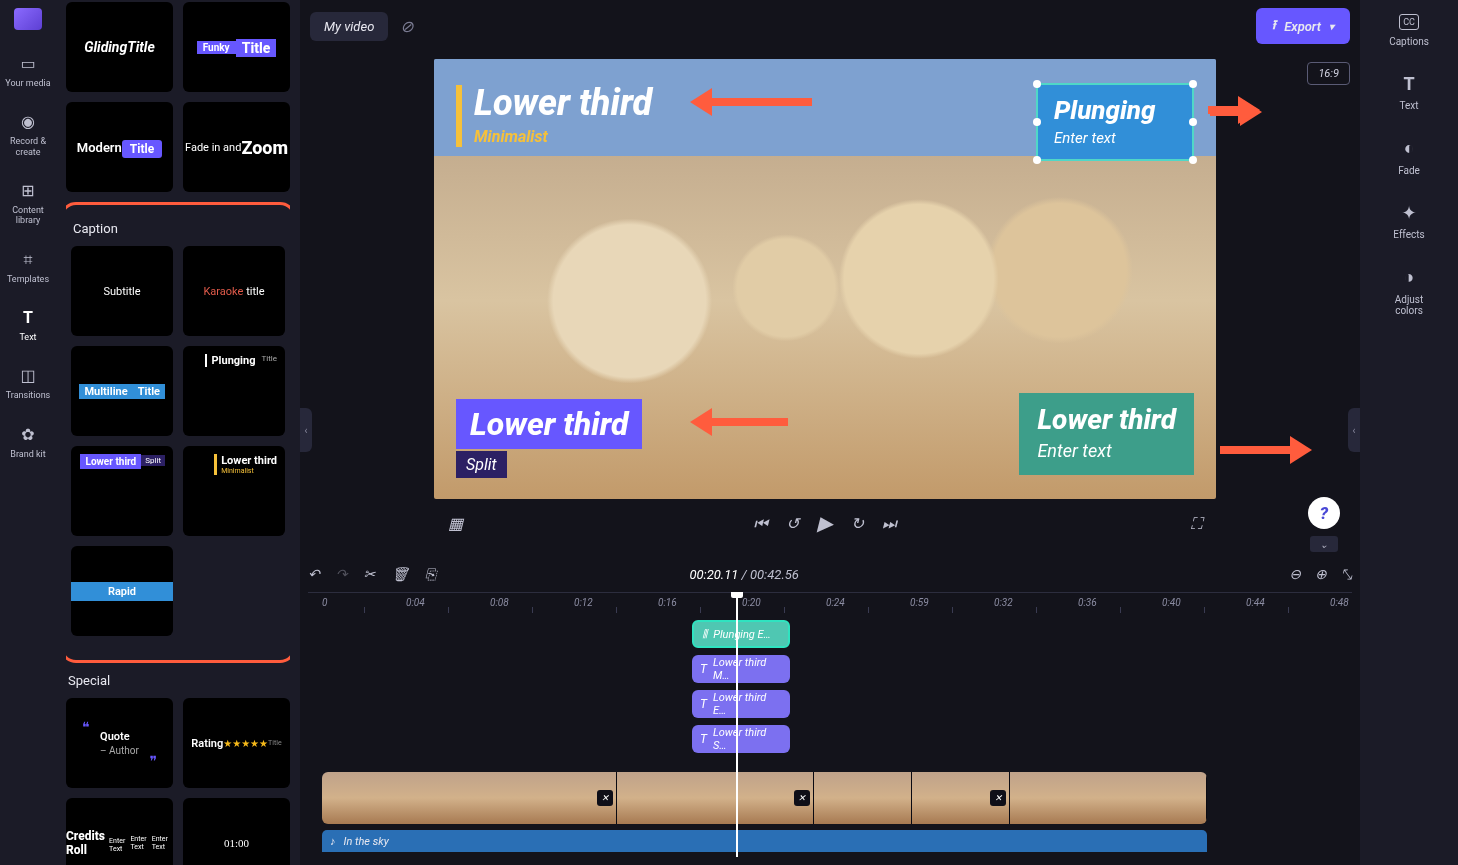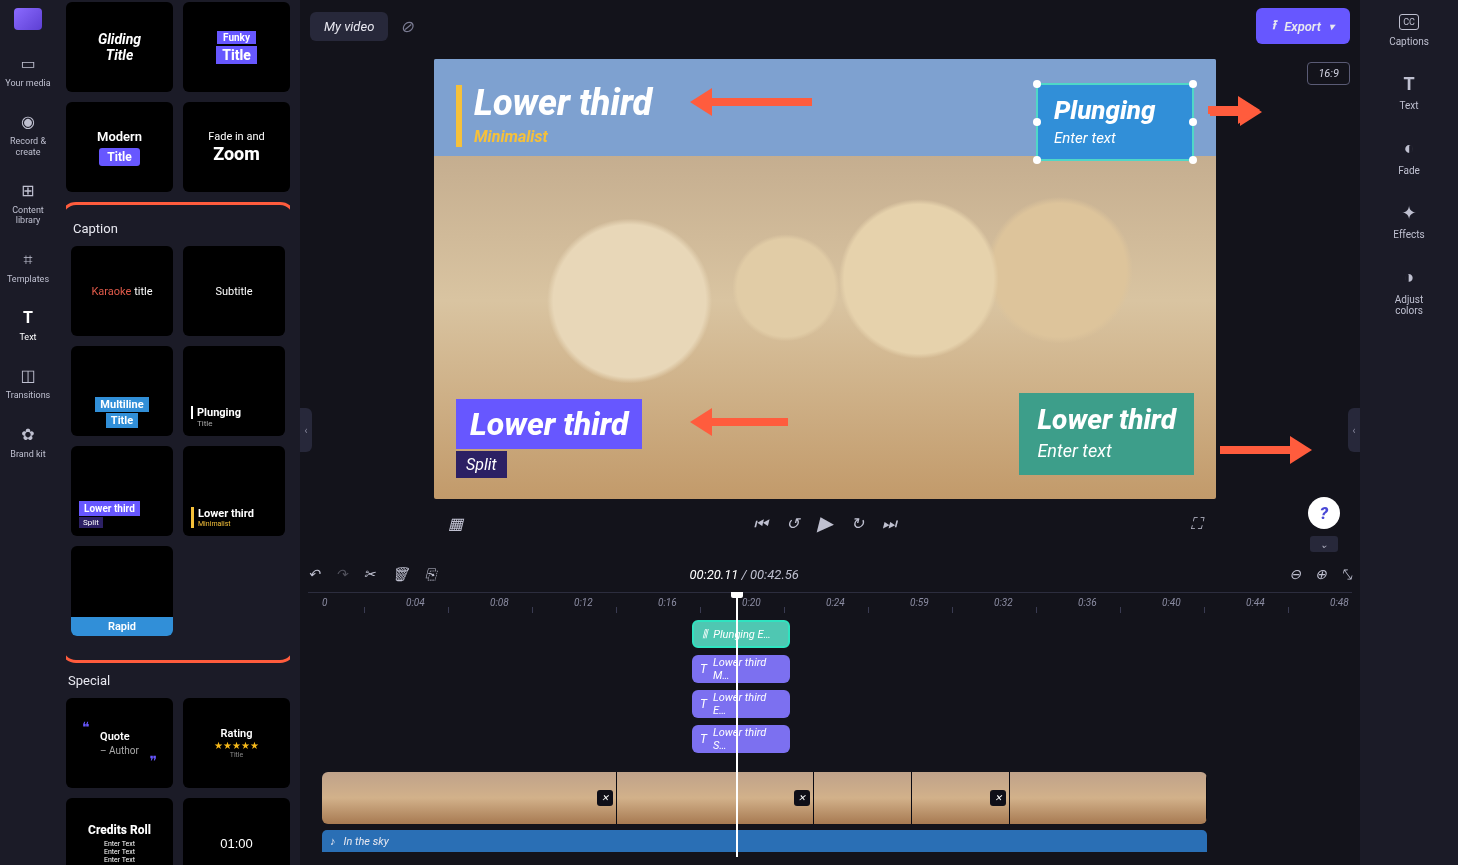--- a/index.html
+++ b/index.html
@@ -9,21 +9,21 @@
   .rail{position:absolute;left:0;top:0;width:56px;height:100%;background:#1b1b27;display:flex;flex-direction:column;align-items:center;padding-top:8px;gap:16px;font-size:9px;color:#bfc0d0;}
   .rail-logo{width:28px;height:22px;background:linear-gradient(135deg,#8b6bff,#5d3fd3);border-radius:4px;margin-bottom:4px;}
   .rail-item{display:flex;flex-direction:column;align-items:center;gap:4px;cursor:pointer;text-align:center;line-height:1.15;padding:4px 2px;}
   .rail-item.active{color:#fff;}
   .rail-ico{width:20px;height:20px;display:flex;align-items:center;justify-content:center;font-size:16px;}
 
   
   .panel{position:absolute;left:56px;top:0;width:244px;height:100%;background:#1b1b27;padding:0 10px;overflow:hidden;}
   .panel-scroll{height:100%;overflow:hidden;}
   .tgrid{display:grid;grid-template-columns:1fr 1fr;gap:10px;margin-bottom:14px;}
-  .tcard{background:#000;border-radius:6px;height:90px;display:flex;flex-direction:column;align-items:center;justify-content:center;font-size:12px;color:#fff;position:relative;overflow:hidden;}
+  .tcard{background:#000;border-radius:6px;height:90px;display:flex;flex-direction:row;align-items:center;justify-content:center;font-size:12px;color:#fff;position:relative;overflow:hidden;}
   .sec-title{font-size:13px;color:#e8e8f0;margin:6px 0 10px 2px;}
   .highlight-box{border:3px solid #ff5c3d;border-radius:16px;padding:10px 8px 10px;margin:-4px -6px 10px;}
 
   
   .editor{position:absolute;left:300px;right:98px;top:0;bottom:0;font-style:italic;}
   .topbar{display:flex;align-items:center;gap:12px;height:52px;padding:0 10px;}
   .title-chip{background:#27283a;border-radius:6px;padding:7px 14px;font-size:13px;}
   .export-btn{margin-left:auto;background:#6757ff;border-radius:6px;padding:7px 16px;font-size:13px;font-weight:600;display:flex;align-items:center;gap:8px;cursor:pointer;}
   .aspect-chip{position:absolute;right:10px;top:62px;border:1px solid #5a5b75;border-radius:4px;padding:4px 10px;font-size:11px;color:#cfd0df;}
 
@@ -145,24 +145,24 @@
     <div class="tcard">
           <span style="font-size:11px">Fade in and</span>
           <span style="font-size:18px;font-weight:800">Zoom</span>
         </div>
   </div>
 
   <div class="highlight-box">
     <div class="sec-title">Caption</div>
     <div class="tgrid">
       <div class="tcard">
+            <span style="font-size:11px">Subtitle</span>
+          </div>
+      <div class="tcard">
             <span style="font-size:11px"><span style="color:#e05a4a">Karaoke</span> title</span>
-          </div>
-      <div class="tcard">
-            <span style="font-size:11px">Subtitle</span>
           </div>
       <div class="tcard" style="align-items:center;justify-content:flex-end;padding:8px">
             <span style="background:#318fd8;padding:1px 5px;font-size:11px;font-weight:700">Multiline</span>
             <span style="background:#318fd8;padding:1px 5px;font-size:11px;font-weight:700;margin-top:1px">Title</span>
           </div>
       <div class="tcard" style="align-items:flex-start;justify-content:flex-end;padding:8px">
             <span style="border-left:2px solid #fff;padding-left:4px;font-size:11px;font-weight:700">Plunging</span>
             <span style="font-size:8px;color:#aaa;padding-left:6px">Title</span>
           </div>
       <div class="tcard" style="align-items:flex-start;justify-content:flex-end;padding:8px">
@@ -194,21 +194,21 @@
           <span style="color:#f6b91a;font-size:10px">★★★★★</span>
           <span style="font-size:7px;color:#888">Title</span>
         </div>
     <div class="tcard">
           <span style="font-size:12px;font-weight:800">Credits Roll</span>
           <span style="font-size:7px;margin-top:3px">Enter Text</span>
           <span style="font-size:7px">Enter Text</span>
           <span style="font-size:7px">Enter Text</span>
         </div>
     <div class="tcard">
-          <span style="font-family:Liberation Sans, sans-serif;font-size:13px">01:00</span>
+          <span style="font-family:Liberation Serif, serif;font-size:11px">01:00</span>
         </div>
   </div>
  </div>
 </div>
 
 <div class="side-collapse" style="left:300px;top:408px">‹</div>
 
 <div class="editor">
   <div class="topbar">
     <div class="title-chip">My video</div>

